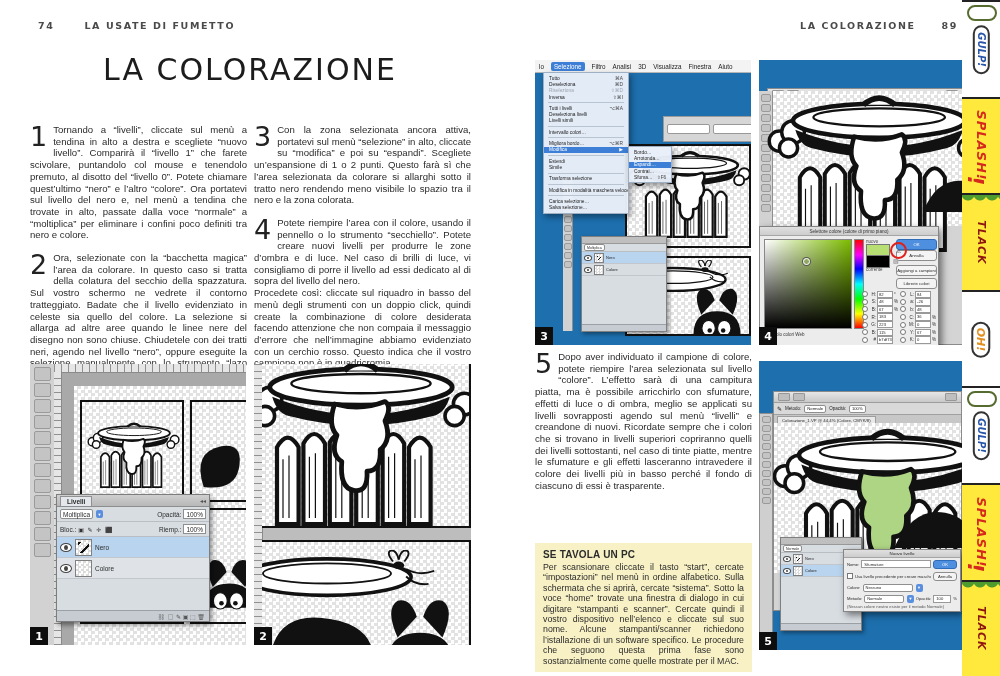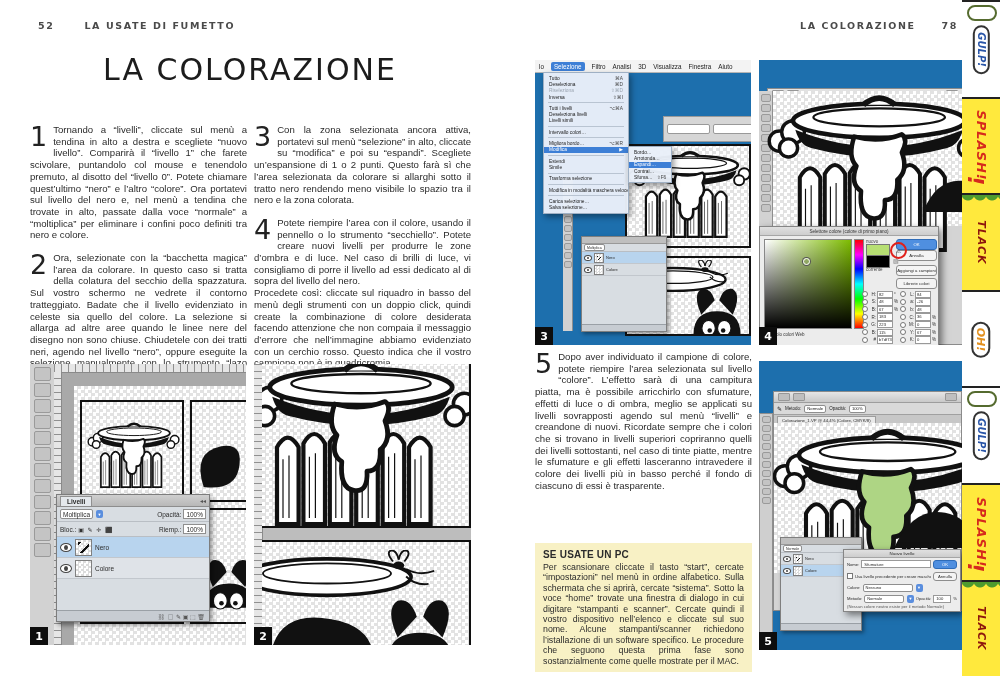--- a/index.html
+++ b/index.html
@@ -258,21 +258,21 @@
     <g id="g-lid">
       <ellipse cx="100" cy="34" rx="92" ry="20" fill="#fff" stroke="#111" stroke-width="4"></ellipse>
       <ellipse cx="100" cy="30" rx="70" ry="11" fill="none" stroke="#111" stroke-width="2"></ellipse>
     </g>
   </defs>
 </svg>
 
 <div class="spread">
 
   <div class="runhead lp-head">
-    <span>52</span>
+    <span>74</span>
     <span>LA USATE DI FUMETTO</span>
   </div>
 
   <h1 class="title">LA COLORAZIONE</h1>
 
   <div class="col col1">
     <div class="step">
       <span class="stepnum">1</span><span class="steptext">Tornando a “livelli”, cliccate sul menù a tendina in alto a destra e scegliete “nuovo livello”. Comparirà il “livello 1” che farete scivolare, puntandolo col mouse e tenendolo premuto, al disotto del “livello 0”. Potete chiamare quest’ultimo “nero” e l’altro “colore”. Ora portatevi sul livello del nero e, nel menù a tendina che trovate in alto, passate dalla voce “normale” a “moltiplica” per eliminare i confini poco definiti tra nero e colore.</span>
     </div>
     <div class="step">
@@ -385,21 +385,21 @@
         </svg>
       <svg class="art" viewBox="0 0 100 40" style="left:10px;top:66px;width:100px;height:40px;">
         <path d="M0 40 Q10 6 50 10 Q92 14 100 40 Z" fill="#111"></path>
       </svg>
     </div>
     <div class="badge">2</div>
   </div>
 
   <div class="runhead rp-head">
     <span>LA COLORAZIONE</span>
-    <span>78</span>
+    <span>89</span>
   </div>
 
   <div class="shot s3">
     <div class="menubar">
       <span>lo</span>
       <span class="mb-item active">Selezione</span>
       <span class="mb-item">Filtro</span>
       <span class="mb-item">Analisi</span>
       <span class="mb-item">3D</span>
       <span class="mb-item">Visualizza</span>
@@ -738,21 +738,21 @@
     <div class="badge">4</div>
   </div>
 
   <div class="step5wrap">
     <div class="step">
       <span class="stepnum">5</span><span class="steptext">Dopo aver individuato il campione di colore, potete riempire l’area selezionata sul livello “colore”. L’effetto sarà di una campitura piatta, ma è possibile arricchirlo con sfumature, effetti di luce o di ombra, meglio se applicati su livelli sovrapposti agendo sul menù “livelli” e creandone di nuovi. Ricordate sempre che i colori che si trovano in livelli superiori copriranno quelli dei livelli sottostanti, nel caso di tinte piatte, mentre le sfumature e gli effetti lasceranno intravedere il colore dei livelli più in basso perché il fondo di ciascuno di essi è trasparente.</span>
     </div>
   </div>
 
   <div class="pcbox">
-    <h3>SE USATE UN PC</h3>
+    <h3>SE TAVOLA UN PC</h3>
     <p>Per scansionare cliccate il tasto “start”, cercate “impostazioni” nel menù in ordine alfabetico. Sulla schermata che si aprirà, cercate “sistema”. Sotto la voce “home” trovate una finestra di dialogo in cui digitare “stampanti e scanner”. Cercate quindi il vostro dispositivo nell’elenco e cliccate sul suo nome. Alcune stampanti/scanner richiedono l’istallazione di un software specifico. Le procedure che seguono questa prima fase sono sostanzialmente come quelle mostrate per il MAC.</p>
   </div>
 
   <div class="shot s5">
     <div class="win w5">
       <div class="chrome">
         <span class="cbox"></span>
         <span class="cbox"></span>
         <span class="cbox" style="margin-left:auto"></span>
       </div>

